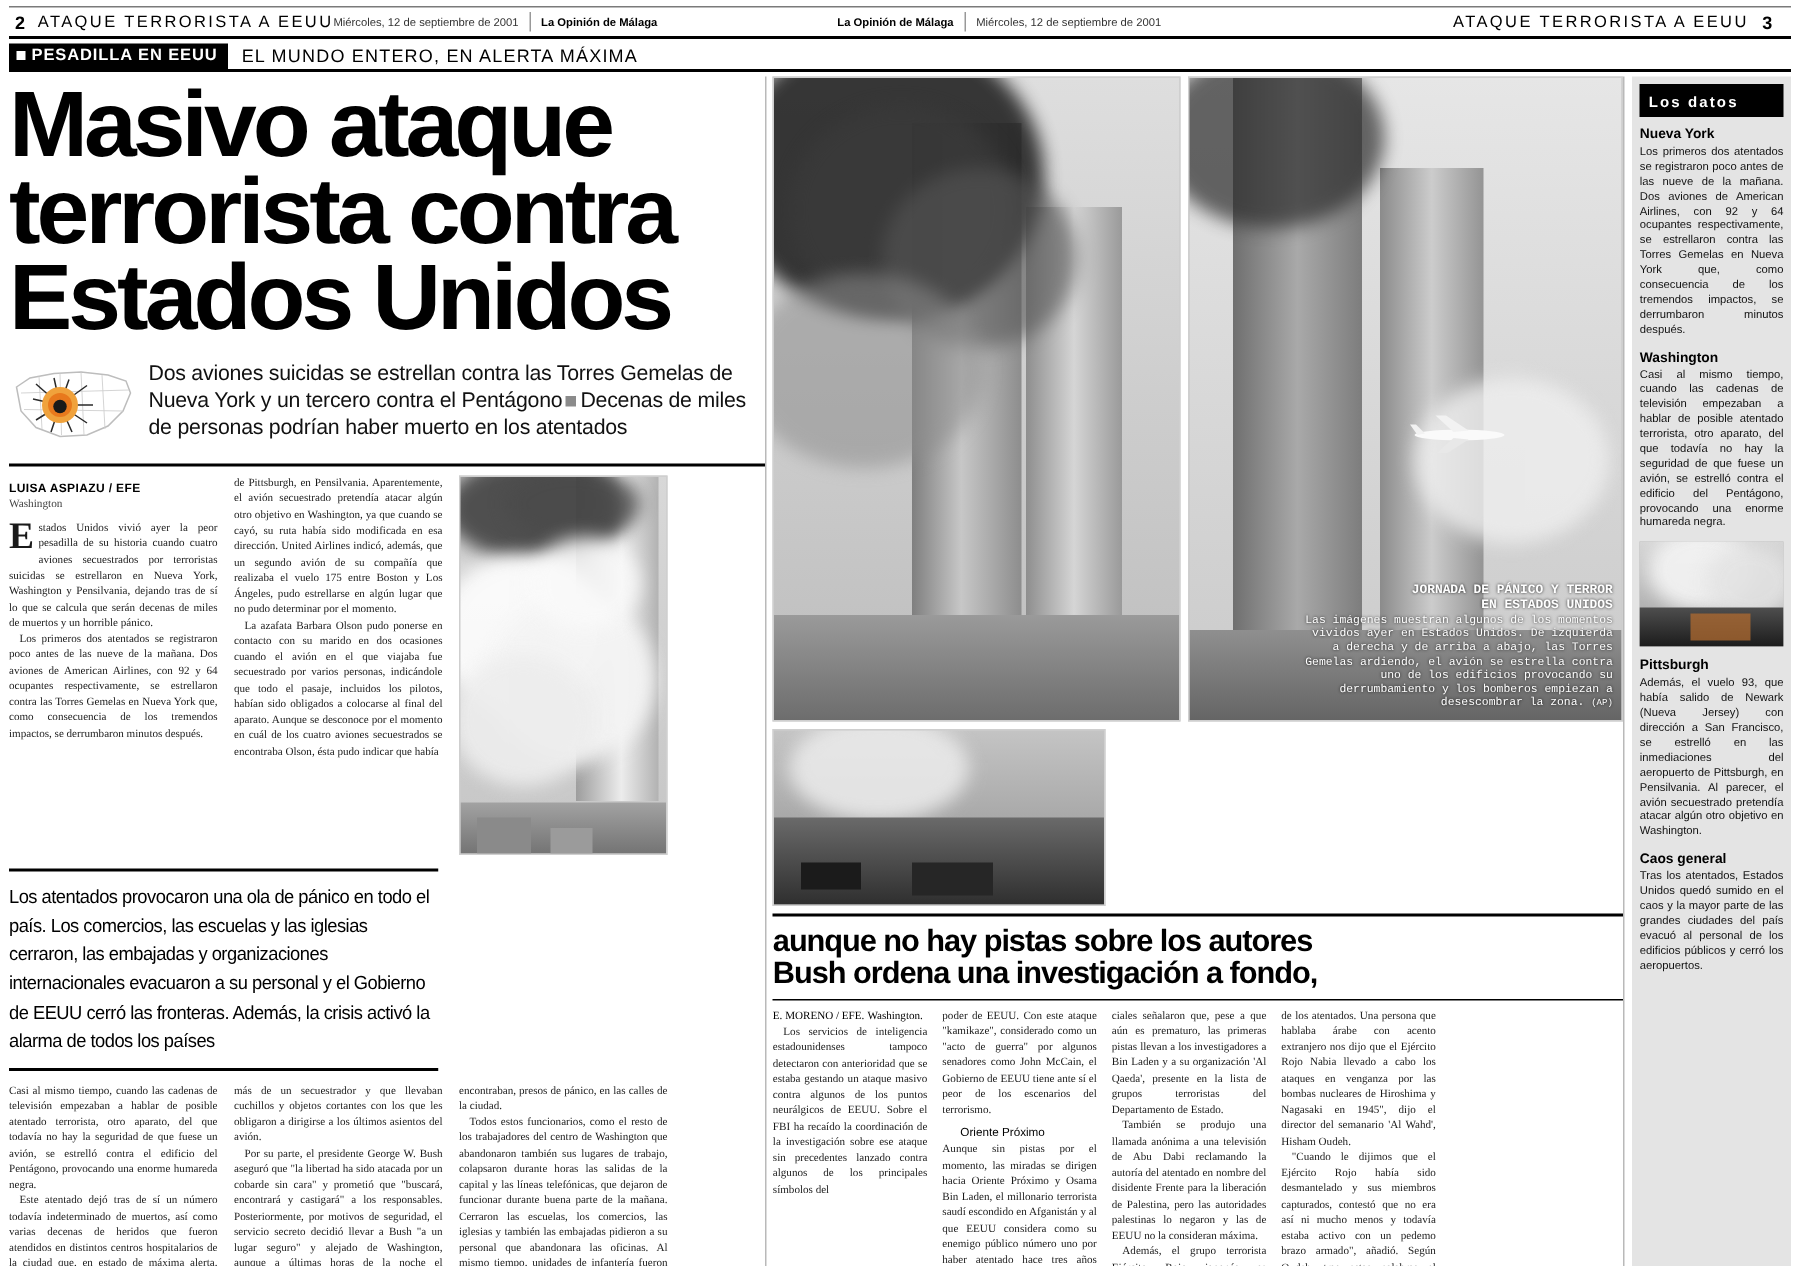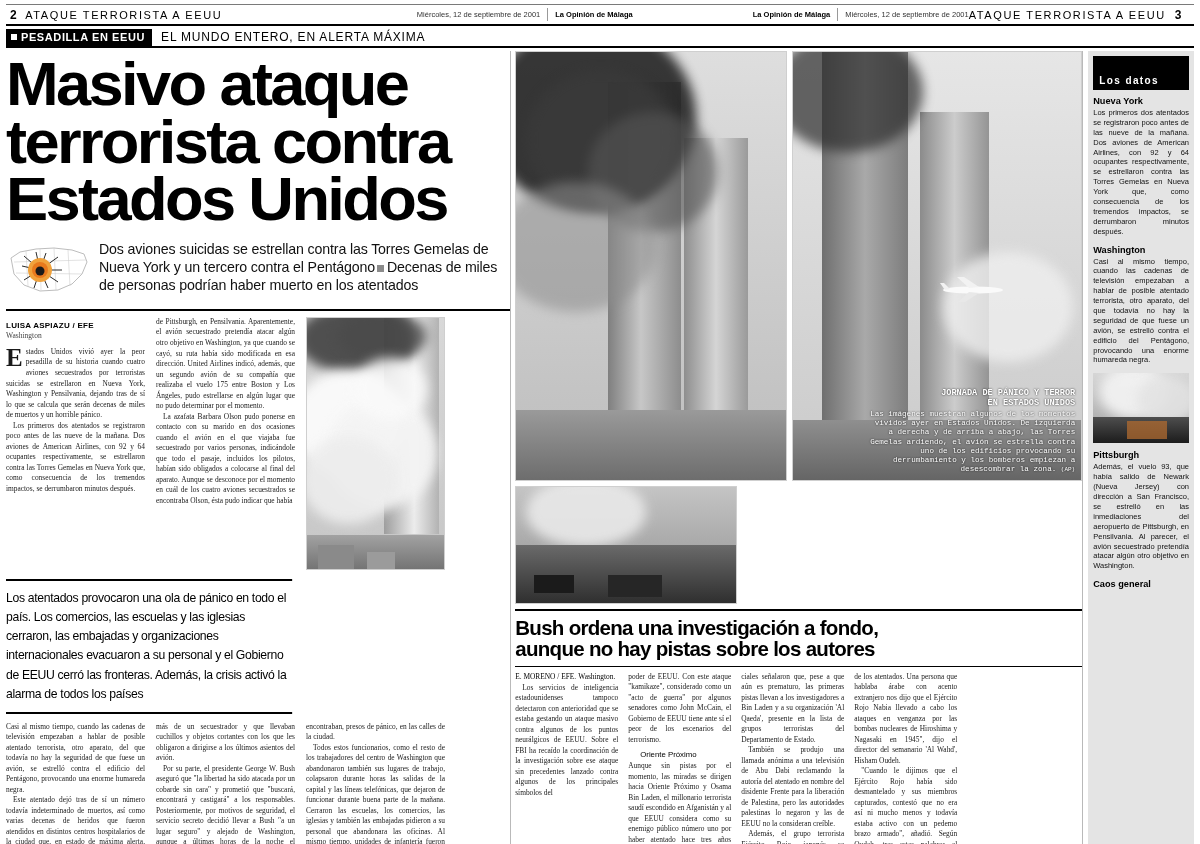--- a/index.html
+++ b/index.html
@@ -28,21 +28,21 @@
   }
   .folio-pageno {
     font-size: 12px; font-weight: bold; color: #000;
     letter-spacing: .5px; margin-right: 8px;
   }
   .folio-section {
     font-size: 11px; font-weight: normal; letter-spacing: 1.6px;
     text-transform: uppercase;
   }
   .folio-center {
-    flex: 1; display: flex; justify-content: flex-end; gap: 0;
+    flex: 1; display: flex; justify-content: flex-start; gap: 0;
     align-items: center;
   }
   .folio-cgrp { display: flex; align-items: center; gap: 7px; }
   .folio-cgrp.left { margin-right: 120px; }
   .folio-date { font-size: 7.5px; color: #333; white-space: nowrap; }
   .folio-mast { font-size: 7.5px; font-weight: bold; color: #000; white-space: nowrap; }
   .folio-rule { width: 1px; height: 13px; background: #999; }
   .folio-right { display: flex; align-items: center; gap: 9px; }
 
   
@@ -175,21 +175,21 @@
   .bush-cols { display: flex; gap: 10px; margin-top: 5px; }
   .bush-col { width: 103px; }
   .bush-byline { font-size: 7.4px; font-weight: bold; color: #000; }
   .bush-byline span { font-weight: normal; font-family: "Liberation Serif", serif; }
   .subhead { font-size: 7.8px; font-weight: normal; color: #000; margin-top: 5px; margin-bottom: 2px; margin-left: 12px; }
 
   
   .sidebar { background: #e4e4e4; padding: 5px; height: 100%; }
   .sidebar-title {
     background: #000; color: #fff; font-size: 10px; font-weight: bold;
-    letter-spacing: 1.4px; padding: 19px 6px 4px 6px; margin-bottom: 6px;
+    letter-spacing: 1.4px; padding: 7px 6px 4px 6px; margin-bottom: 6px;
   }
   .sb-h { font-size: 9.2px; font-weight: bold; color: #000; margin-bottom: 2px; }
   .sb-p {
     font-size: 7.5px; line-height: 1.32; color: #111;
     text-align: justify; margin-bottom: 8px; hyphens: auto;
   }
   .sb-photo { width: 100%; height: 70px; margin-bottom: 7px; position: relative;
               overflow: hidden; background: #b5b5b5; }
 
   
@@ -365,22 +365,22 @@
       <div class="photo" style="width:222px;height:118px;margin-top:5px;">
         <div class="sky" style="background:linear-gradient(180deg,#c4c4c4,#8e8e8e);"></div>
         <div class="smoke" style="left:10px;top:-10px;width:120px;height:70px;background:#e9e9e9;opacity:.9;"></div>
         <div style="position:absolute;left:0;bottom:0;width:100%;height:58px;background:linear-gradient(180deg,#6a6a6a,#2f2f2f);"></div>
         <div style="position:absolute;left:18px;bottom:10px;width:40px;height:18px;background:#1b1b1b;"></div>
         <div style="position:absolute;left:92px;bottom:6px;width:54px;height:22px;background:#262626;"></div>
       </div>
 
       <div class="bush" style="top:558px;">
         <div class="bush-head">
+          <div>aunque no hay pistas sobre los autores</div>
           <div>Bush ordena una investigación a fondo,</div>
-          <div>aunque no hay pistas sobre los autores</div>
         </div>
         <div class="bush-rule"></div>
         <div class="bush-cols">
           <div class="bush-col">
             <div class="bush-byline">
               <span>E. MORENO / EFE.</span>
               <span>Washington.</span>
             </div>
             <div class="bodytext" style="margin-top:2px">
               <p>Los servicios de inteligencia estadounidenses tampoco detectaron con anterioridad que se estaba gestando un ataque masivo contra algunos de los puntos neurálgicos de EEUU. Sobre el FBI ha recaído la coordinación de la investigación sobre ese ataque sin precedentes lanzado contra algunos de los principales símbolos del</p>
@@ -391,21 +391,21 @@
               <p class="first">poder de EEUU. Con este ataque "kamikaze", considerado como un "acto de guerra" por algunos senadores como John McCain, el Gobierno de EEUU tiene ante sí el peor de los escenarios del terrorismo.</p>
             </div>
             <div class="subhead">Oriente Próximo</div>
             <div class="bodytext">
               <p class="first">Aunque sin pistas por el momento, las miradas se dirigen hacia Oriente Próximo y Osama Bin Laden, el millonario terrorista saudí escondido en Afganistán y al que EEUU considera como su enemigo público número uno por haber atentado hace tres años contra sus embajadas en Kenia y Tanzania. Fuentes ofi-</p>
             </div>
           </div>
           <div class="bush-col">
             <div class="bodytext">
               <p class="first">ciales señalaron que, pese a que aún es prematuro, las primeras pistas llevan a los investigadores a Bin Laden y a su organización 'Al Qaeda', presente en la lista de grupos terroristas del Departamento de Estado.</p>
-              <p>También se produjo una llamada anónima a una televisión de Abu Dabi reclamando la autoría del atentado en nombre del disidente Frente para la liberación de Palestina, pero las autoridades palestinas lo negaron y las de EEUU no la consideran creíble.</p>
+              <p>También se produjo una llamada anónima a una televisión de Abu Dabi reclamando la autoría del atentado en nombre del disidente Frente para la liberación de Palestina, pero las autoridades palestinas lo negaron y las de EEUU no la consideran máxima.</p>
               <p>Además, el grupo terrorista Ejército Rojo japonés se responsabilizó, mediante una llamada anónima a un semanario jordano,</p>
             </div>
           </div>
           <div class="bush-col">
             <div class="bodytext">
               <p class="first">de los atentados. Una persona que hablaba árabe con acento extranjero nos dijo que el Ejército Rojo Nabia llevado a cabo los ataques en venganza por las bombas nucleares de Hiroshima y Nagasaki en 1945", dijo el director del semanario 'Al Wahd', Hisham Oudeh.</p>
               <p>"Cuando le dijimos que el Ejército Rojo había sido desmantelado y sus miembros capturados, contestó que no era así ni mucho menos y todavía estaba activo con un pedemo brazo armado", añadió. Según Oudeh, tras estas palabras el anónimo comunicante cortó bruscamente la comunicación.</p>
             </div>
           </div>
         </div>
@@ -436,20 +436,21 @@
           <div style="position:absolute;left:34px;bottom:4px;width:40px;height:18px;background:#b06b30;opacity:.75;"></div>
         </div>
 
         <div>
           <div class="sb-h">Pittsburgh</div>
           <div class="sb-p">Además, el vuelo 93, que había salido de Newark (Nueva Jersey) con dirección a San Francisco, se estrelló en las inmediaciones del aeropuerto de Pittsburgh, en Pensilvania. Al parecer, el avión secuestrado pretendía atacar algún otro objetivo en Washington.</div>
         </div>
 
         <div>
           <div class="sb-h">Caos general</div>
+          <div class="sb-p">Tras los atentados, Estados Unidos quedó sumido en el caos y la mayor parte de las grandes ciudades del país evacuó al personal de los edificios públicos y cerró los aeropuertos.</div>
         </div>
       </div>
     </div>
 
   </div>
 
   <div style="position:absolute;left:528px;top:588px;width:0;height:0;overflow:hidden;"></div>
 
   <div style="position:absolute;left:525px;top:0;width:0;"></div>
 </div>

